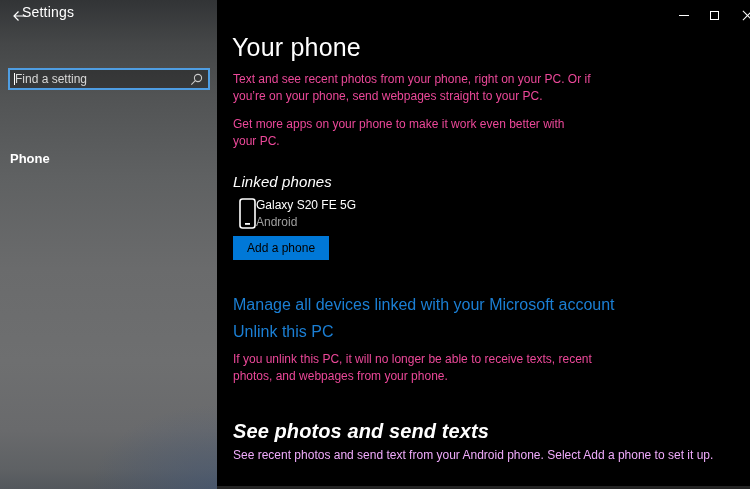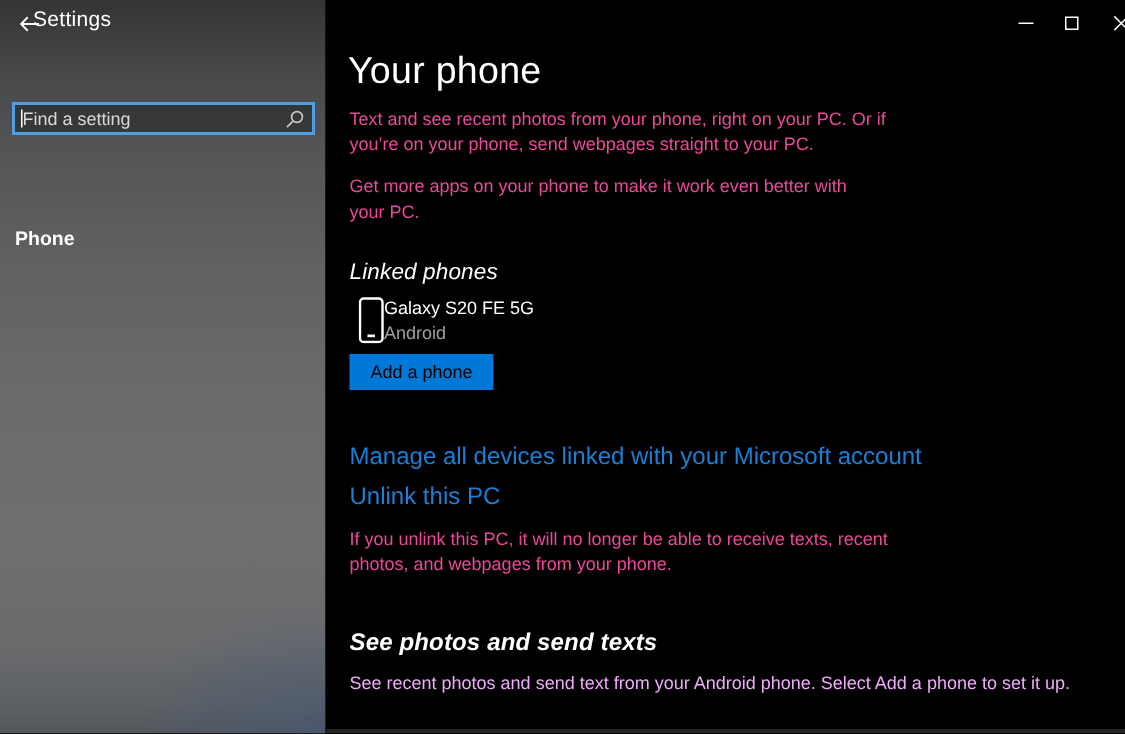--- a/index.html
+++ b/index.html
@@ -78,21 +78,21 @@
   .device-os{font-size:12px;color:#9f9f9f;line-height:15px;margin-top:2px;}
   .add-btn{
     position:absolute;left:16px;top:236px;min-width:90px;height:24px;
     background:var(--color-accent);border:none;color:#000000;font-size:12px;
     font-family:"Liberation Sans",sans-serif;padding:0 14px;cursor:pointer;
   }
   .link{position:absolute;left:16px;font-size:16px;color:var(--color-link);cursor:pointer;text-decoration:none;}
   .link-manage{top:296px;}
   .link-unlink{top:323px;}
   .unlink-note{position:absolute;left:16px;top:351px;width:380px;}
-  .pt-heading{top:420px;font-weight:700;font-size:16px;}
+  .pt-heading{top:420px;font-weight:700;font-size:20px;}
   .pt-desc{position:absolute;left:16px;top:447px;width:500px;color:#f0abfc;}
   .bottom-strip{position:absolute;left:0;bottom:0;width:533px;height:3px;background:#242424;}
   svg{display:block;}
 </style>
 </head>
 <body>
 
 <div class="sidebar">
 
   <div class="back-btn">

